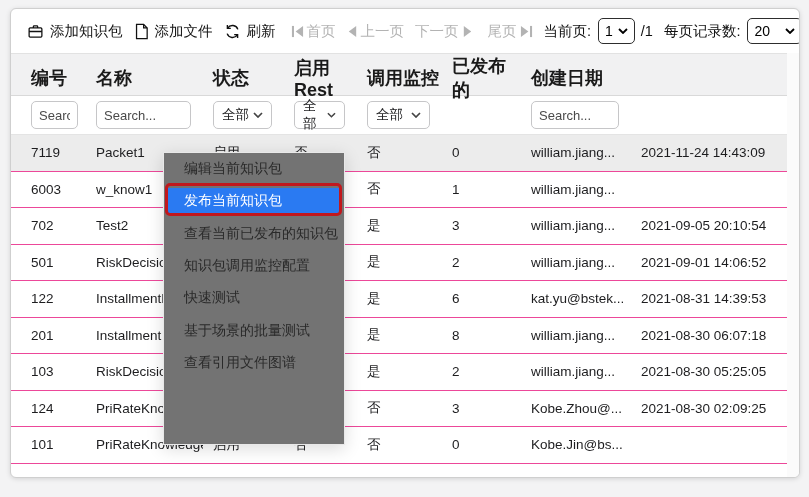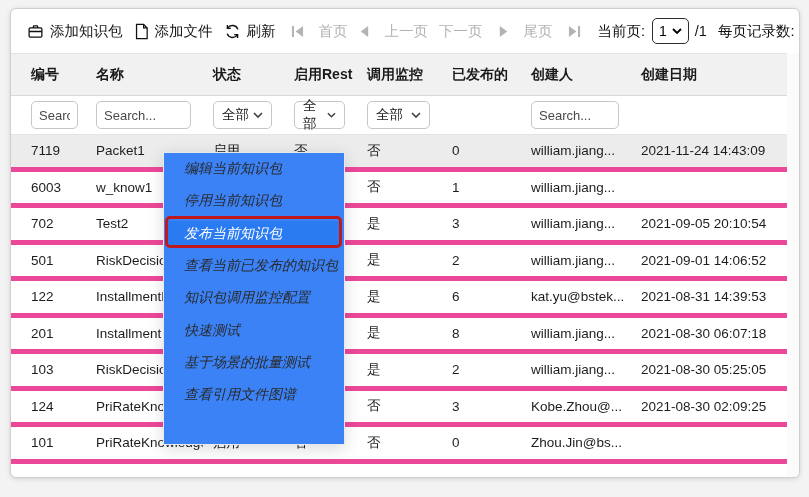--- a/index.html
+++ b/index.html
@@ -16,62 +16,62 @@
     box-sizing:border-box;overflow:hidden;
   }
   
   .toolbar{
     height:44px;display:flex;align-items:center;gap:11px;
     padding:0 14px 0 16px;border-bottom:1px solid #e2e2e2;
     font-size:14.5px;color:#151515;white-space:nowrap;
   }
   .tb-btn{display:flex;align-items:center;gap:6px;cursor:pointer;}
   .tb-btn svg{display:block;}
-  .pager{display:flex;align-items:center;gap:15px;color:var(--toolbar-disabled,#b3b3b3);cursor:default;justify-content:flex-end;}
+  .pager{display:flex;align-items:center;gap:3px;color:var(--toolbar-disabled,#b3b3b3);cursor:default;justify-content:flex-end;}
   .pager svg{display:block;}
   .tb-label{color:#111;}
   .tb-select{
     display:flex;align-items:center;gap:5px;height:24px;
     border:1.5px solid #2d2d2d;border-radius:5px;background:#fff;
     padding:0 6px;font-size:14px;color:#000;cursor:pointer;
   }
   
   .grid-area{width:777px;border-right:1px solid #c9c9c9;box-sizing:border-box;}
   .gutter{position:absolute;right:0;top:44px;bottom:0;width:12px;background:#fbfbfb;}
   .row-grid{
     display:grid;
     grid-template-columns:65px 117px 81px 73px 85px 79px 110px 1fr;
     padding-left:10px;box-sizing:border-box;align-items:center;
   }
   .thead{height:42px;background:#f1f1f2;border-bottom:1px solid #d9d9d9;
-    font-size:14px;font-weight:700;color:#1a1a1a;}
+    font-size:18px;font-weight:700;color:#1a1a1a;}
   .th{padding-left:10px;}
   .tfilter{height:39px;background:#fff;border-bottom:1px solid #e4e4e4;}
   .fcell{padding-left:10px;}
   .f-input{
     height:28px;width:calc(100% - 12px);box-sizing:border-box;
     border:1px solid #c6c6c8;border-radius:5px;background:#fff;
     padding:0 7px;font-size:13px;color:#333;outline:none;
   }
   .f-input::placeholder{color:#4a4a4a;opacity:1;}
   .f-input.narrow{width:calc(100% - 8px);}
   .f-select{
     height:28px;width:calc(100% - 12px);box-sizing:border-box;
     border:1px solid #c6c6c8;border-radius:5px;background:#fff;
     display:flex;align-items:center;justify-content:space-between;
     padding:0 8px;font-size:13.5px;color:#1d1d1f;cursor:pointer;
   }
-  .tr{height:36.5px;border-bottom:5px solid #ec4899;font-size:13.5px;color:#1d1d1f;background:#fff;}
+  .tr{height:36.5px;border-bottom:1px solid #ec4899;font-size:13.5px;color:#1d1d1f;background:#fff;}
   .tr.selected{background:var(--selected-row-bg,#ececec);}
   .td{padding-left:10px;overflow:hidden;white-space:nowrap;text-overflow:clip;}
   
   .context-menu{
     position:absolute;left:163px;top:152px;width:182px;height:293px;
-    background:#3b82f6;border:1px solid #e8e8e8;box-sizing:border-box;
-    box-shadow:0 4px 16px rgba(0,0,0,.14);z-index:10;font-style:italic;
+    background:#737373;border:1px solid #e8e8e8;box-sizing:border-box;
+    box-shadow:0 4px 16px rgba(0,0,0,.14);z-index:10;
   }
   .menu-item{
     position:relative;z-index:0;height:32.3px;display:flex;align-items:center;
     padding-left:20px;font-size:14px;color:#2a2a2a;cursor:pointer;white-space:nowrap;
   }
   .menu-item.highlighted{color:#fff;font-weight:500;}
   .menu-item.highlighted::before{
     content:"";position:absolute;left:2px;right:3px;top:3px;bottom:4px;
     background:var(--menu-highlight,#2a7af2);z-index:-1;
   }
@@ -148,21 +148,21 @@
     <div class="pager" style="margin-left:4px">
       <span>尾页</span>
       <span>
           <svg width="13" height="13" viewBox="0 0 14 14" fill="#b3b3b3">
             <polygon points="1,1 9,7 1,13"></polygon>
             <rect x="10.8" y="1" width="2.2" height="12"></rect>
           </svg>
         </span>
     </div>
 
-    <span class="tb-label" style="margin-left:6px">当前页:</span>
+    <span class="tb-label" style="">当前页:</span>
     <div class="tb-select" style="margin-left:-4px">
       <span>1</span>
       <svg class="chev" width="10" height="6" viewBox="0 0 10 6" fill="none" stroke="#000" stroke-width="1.8">
           <polyline points="1,1 5,5 9,1"></polyline>
         </svg>
     </div>
     <span class="tb-label" style="margin-left:-5px">/1</span>
 
     <span class="tb-label">每页记录数:</span>
     <div class="tb-select" style="margin-left:-4px;gap:15px">
@@ -176,21 +176,20 @@
 
   <div class="grid-area">
 
     <div class="row-grid thead">
       <div class="th">编号</div>
       <div class="th">名称</div>
       <div class="th">状态</div>
       <div class="th">启用Rest</div>
       <div class="th">调用监控</div>
       <div class="th">已发布的</div>
-      <div class="th">创建人</div>
       <div class="th">创建日期</div>
     </div>
 
     <div class="row-grid tfilter">
       <div class="fcell"><input class="f-input narrow" placeholder="Search.." style=""></div>
       <div class="fcell"><input class="f-input" placeholder="Search..." style=""></div>
       <div class="fcell">
         <div class="f-select">
           <span>全部</span>
           <svg class="chev" width="10" height="6" viewBox="0 0 10 6" fill="none" stroke="#444" stroke-width="1.7">
@@ -299,36 +298,32 @@
           <div class="td">Kobe.Zhou@...</div>
           <div class="td">2021-08-30 02:09:25</div>
         </div>
         <div class="row-grid tr">
           <div class="td">101</div>
           <div class="td">PriRateKnowledge...</div>
           <div class="td">启用</div>
           <div class="td">否</div>
           <div class="td">否</div>
           <div class="td">0</div>
-          <div class="td">Zhou.Jin@bs...</div>
+          <div class="td">Kobe.Jin@bs...</div>
         </div>
     </div>
   </div>
 
   <div class="gutter"></div>
 </div>
 
 <div class="context-menu">
   <div class="menu-item">
 
       <span>编辑当前知识包</span>
-    </div>
-    <div class="menu-item">
-
-      <span>停用当前知识包</span>
     </div>
     <div class="menu-item highlighted annotated">
       <span class="anno"></span>
       <span>发布当前知识包</span>
     </div>
     <div class="menu-item">
 
       <span>查看当前已发布的知识包</span>
     </div>
     <div class="menu-item">

